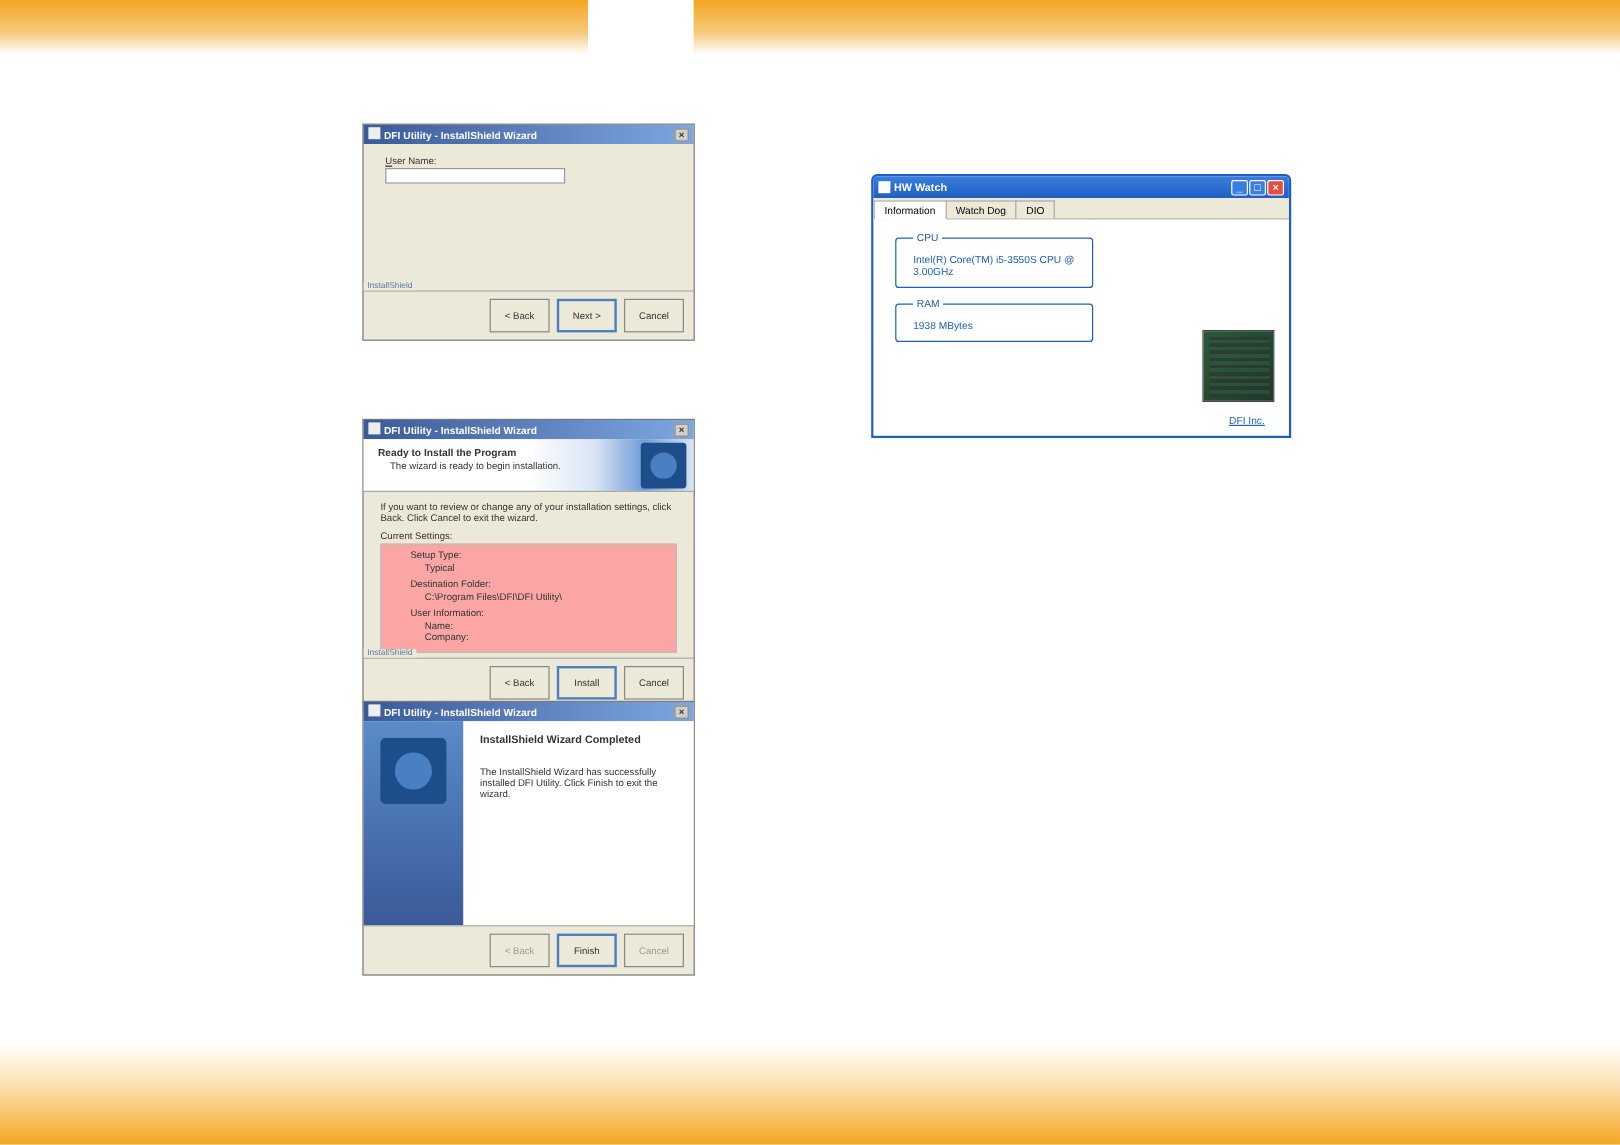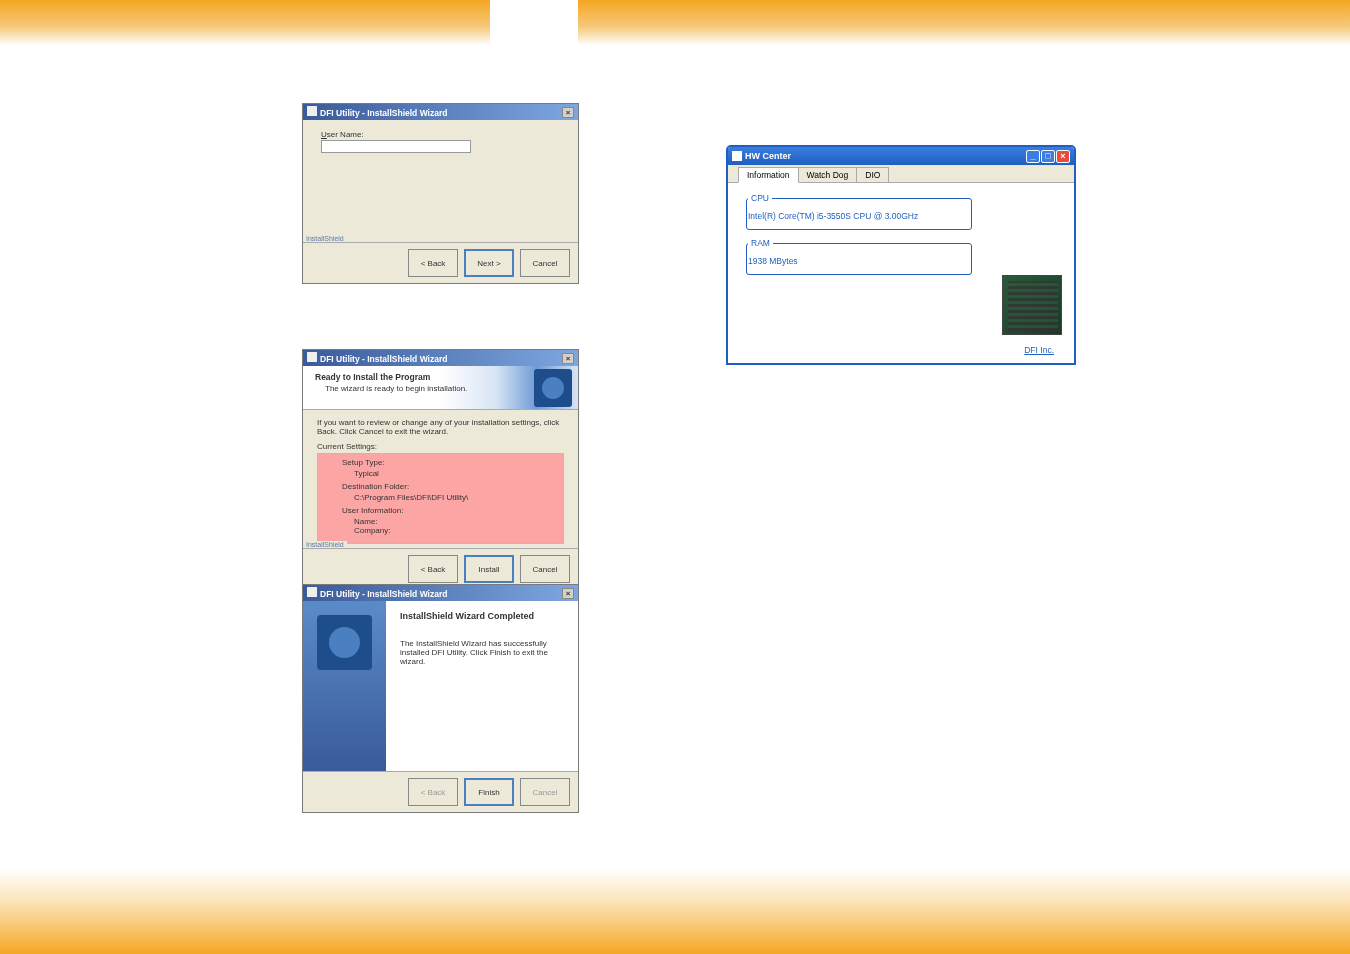--- a/index.html
+++ b/index.html
@@ -227,21 +227,21 @@
       text-align: center;
       line-height: 11px;
       color: #fff;
     }
     .hw-titlebar .win-btn.close { background: #e74c3c; font-weight: bold; }
     .hwcenter .hw-tabs {
       display: flex;
       background: #ece9d8;
       border-bottom: 1px solid #aaa;
       padding-top: 2px;
-      padding-left: 10px;
+      padding-left: 0;
     }
     .hwcenter .hw-tab {
       padding: 2px 8px;
       font-size: 8.5px;
       border: 1px solid #aaa;
       border-bottom: none;
       background: #ece9d8;
       margin-right: -1px;
     }
     .hwcenter .hw-tab.active {
@@ -258,23 +258,23 @@
       position: relative;
     }
     .hwcenter .hw-product {
       font-size: 15px;
       color: #1e5fc1;
       margin-bottom: 10px;
     }
     .hwcenter fieldset {
       border: 1px solid #1e5fc1;
       border-radius: 3px;
-      padding: 8px 1px;
+      padding: 8px 14px;
       margin-bottom: 8px;
-      width: 226px;
+      width: 165px;
       font-size: 8.5px;
       color: #1e5fc1;
     }
     .hwcenter fieldset legend {
       color: #1e5fc1;
       padding: 0 3px;
       font-size: 8.5px;
     }
     .hwcenter .board-img {
       position: absolute;
@@ -378,21 +378,21 @@
   </div>
   <div class="footer-section">
     <button class="btn disabled">&lt; Back</button>
     <button class="btn default">Finish</button>
     <button class="btn disabled">Cancel</button>
   </div>
 </div>
 
 <div class="hwcenter">
   <div class="hw-titlebar">
-    <span><span style="display:inline-block;width:10px;height:10px;background:#fff;margin-right:3px;vertical-align:middle;"></span><span>HW Center</span></span>
+    <span><span style="display:inline-block;width:10px;height:10px;background:#fff;margin-right:3px;vertical-align:middle;"></span><span>HW Watch</span></span>
     <span class="win-btns">
       <span class="win-btn">_</span>
       <span class="win-btn">□</span>
       <span class="win-btn close">×</span>
     </span>
   </div>
   <div class="hw-tabs">
     <div class="hw-tab active">Information</div>
     <div class="hw-tab">Watch Dog</div>
     <div class="hw-tab">DIO</div>

